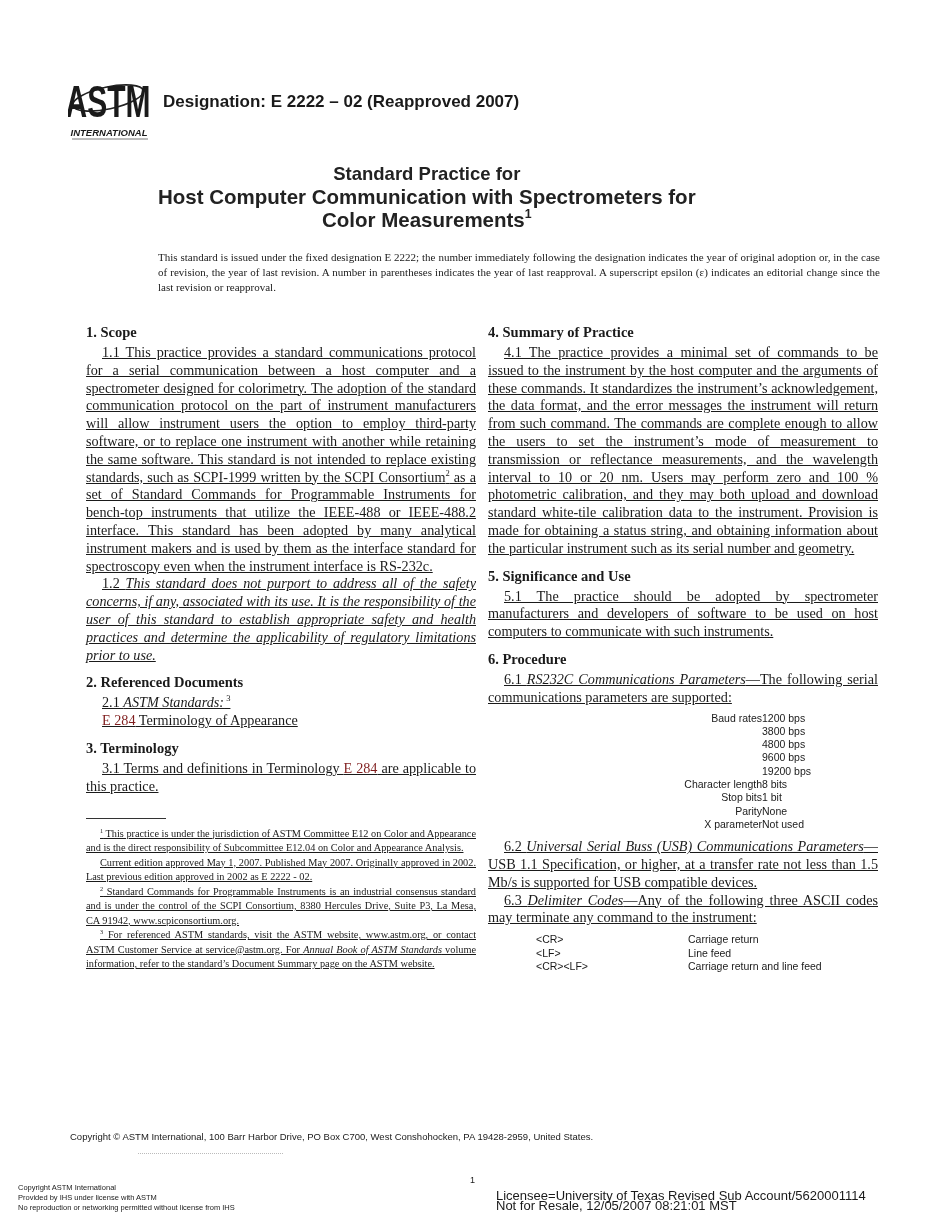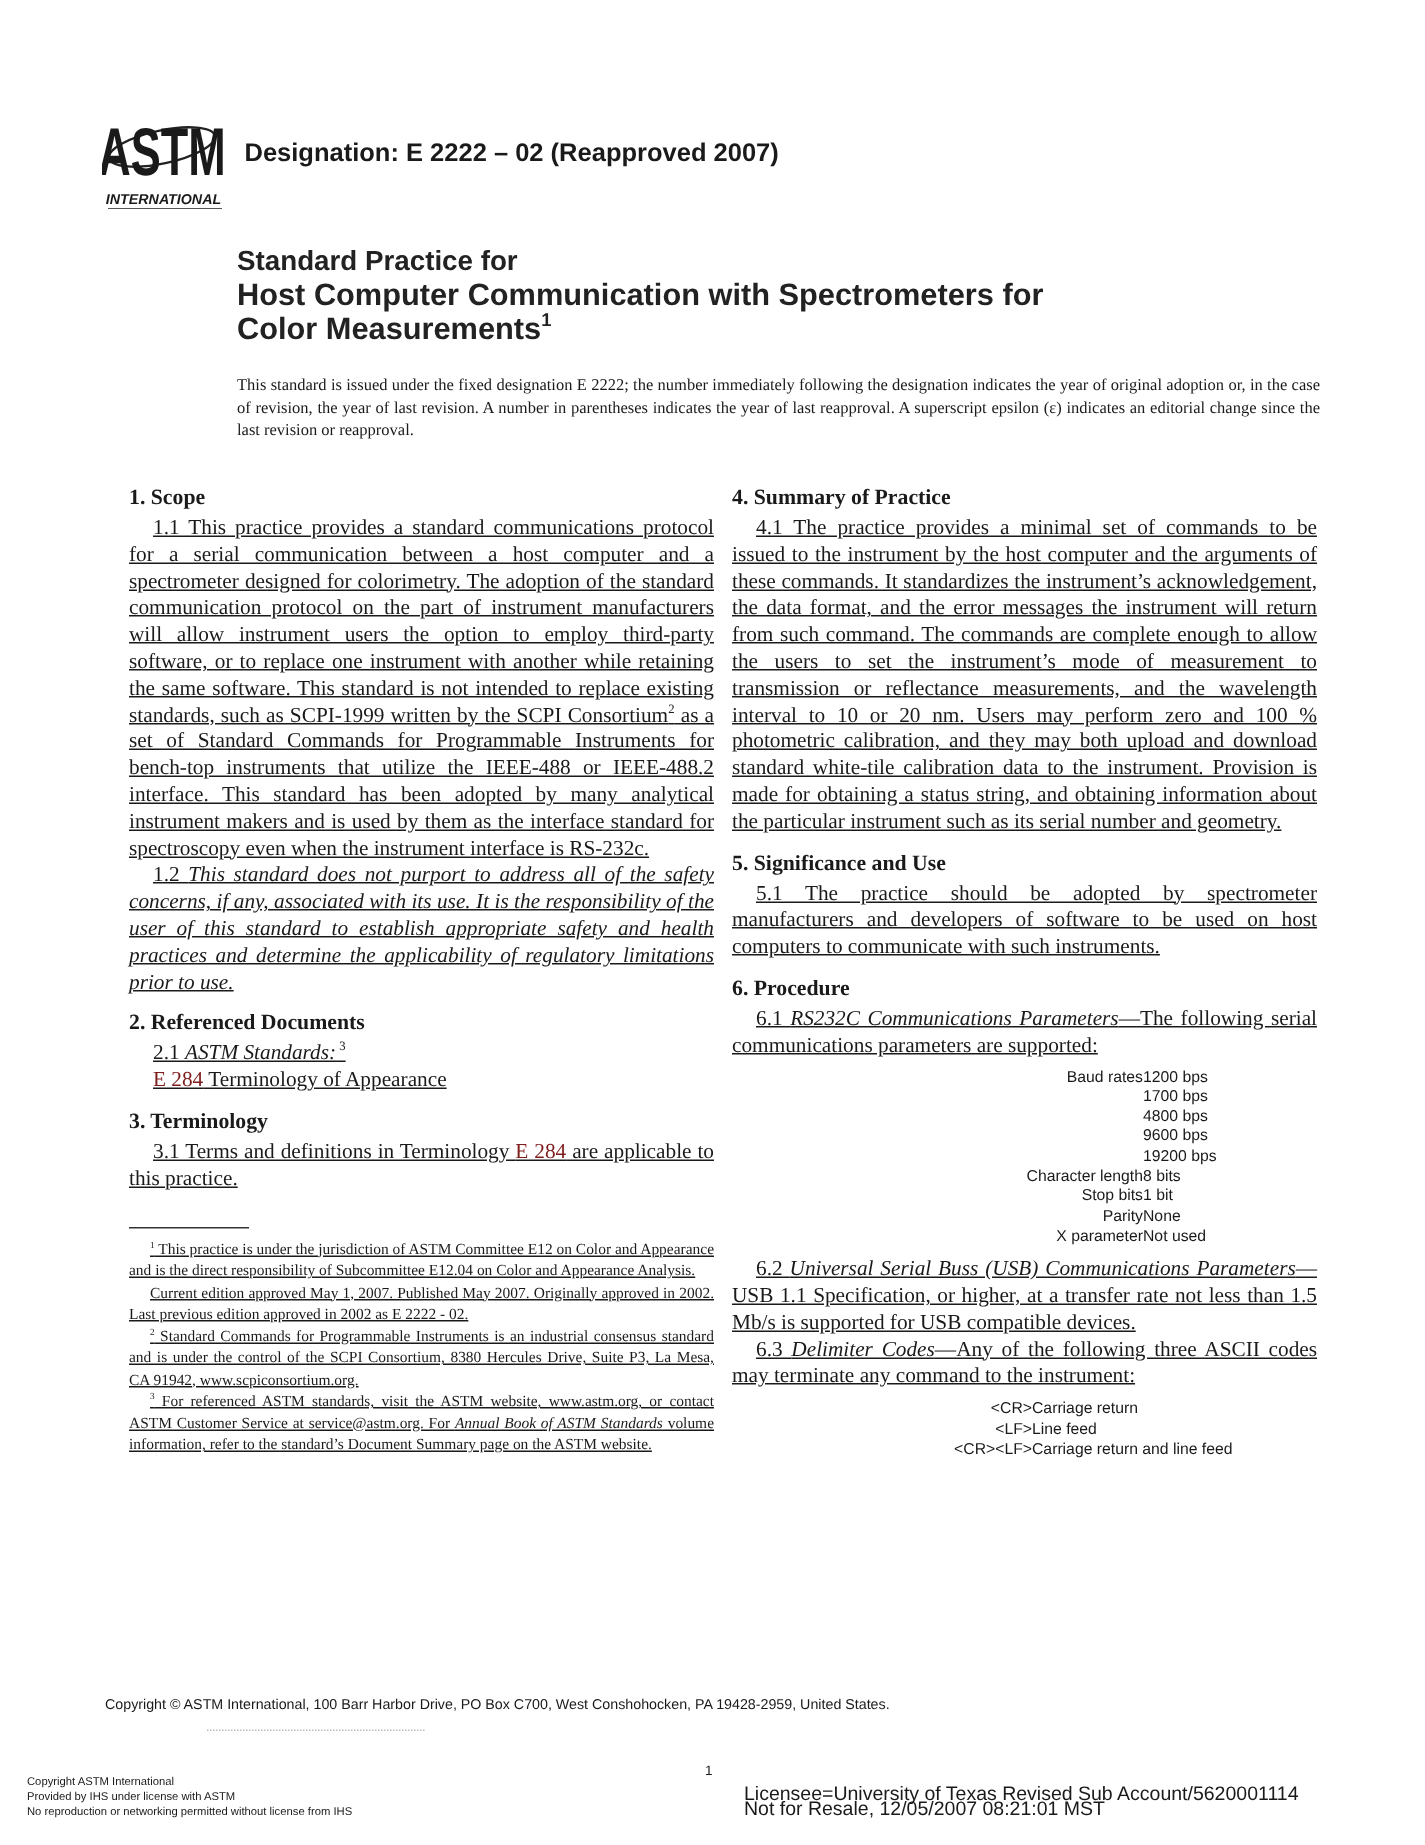--- a/index.html
+++ b/index.html
@@ -3,21 +3,21 @@
 <meta charset="utf-8">
 <style>
   html, body { margin:0; padding:0; background:#fff; }
   body { width:950px; height:1230px; position:relative; overflow:hidden; color:#1a1a1a; }
   .serif { font-family: "Liberation Serif", "DejaVu Serif", serif; }
   .sans { font-family: "Liberation Sans", "DejaVu Sans", sans-serif; }
 
   #logo { position:absolute; left:68px; top:72px; width:84px; height:68px; }
   #designation { position:absolute; left:163px; top:92px; font-size:17px; font-weight:bold; }
 
-  #title-block { position:absolute; left:158px; top:163px; font-weight:bold; color:#222; }
+  #title-block { position:absolute; left:158px; top:163px; font-weight:bold; color:#222;text-align:center; }
   #title-line1 { font-size:18.5px; line-height:22px; }
   .title-main { font-size:20.5px; line-height:23px; }
   sup { font-size:0.6em; line-height:0; vertical-align:0.7em; }
 
   #issued { position:absolute; left:158px; top:250px; width:722px; font-size:11px; line-height:15px; text-align:justify; }
 
   .col { position:absolute; top:323px; font-size:14.2px; line-height:17.8px; }
   #col-left { left:70px; width:390px;margin-left:16px; }
   #col-right { left:488px; width:390px; }
 
@@ -29,21 +29,21 @@
   em { font-style:italic; }
 
   .footnote-rule { width:80px; border-top:1px solid #333; margin:22px 0 8px 0; }
   .fn { font-size:10.3px; line-height:14.5px; text-align:justify; text-indent:14px; }
 
   table.param { border-collapse:collapse; font-size:10.5px; line-height:13.3px; margin:5px 0 7px 64px; }
   table.param td { padding:0; vertical-align:top; }
   table.param td.k { width:210px;text-align:right; }
   table.delim { border-collapse:collapse; font-size:10.5px; line-height:13.3px; margin:6px 0 0 48px; }
   table.delim td { padding:0; }
-  table.delim td.k { width:152px;text-align:right; }
+  table.delim td.k { width:152px; }
 
   #copyright { position:absolute; left:70px; top:1131px; font-size:9.5px; }
   #dots { position:absolute; left:138px; top:1153px; width:145px; border-top:1px dotted #bbb; }
   #page-num { position:absolute; left:470px; top:1175px; font-size:9px; }
   #ihs-left { position:absolute; left:18px; top:1183px; font-size:7.5px; line-height:10px; }
   #ihs-right { position:absolute; left:496px; top:1191px; font-size:13px; line-height:10px; }
 </style>
 </head>
 <body>
 
@@ -107,21 +107,21 @@
     <h2>6.  Procedure</h2>
     <p><span>6.1 </span><em>RS232C Communications Parameters</em><span>—The following serial communications parameters are supported:</span></p>
     <table class="param sans">
       <tbody id="param-body">
           <tr>
             <td class="k">Baud rates</td>
             <td>1200 bps</td>
           </tr>
           <tr>
             <td class="k"></td>
-            <td>1700 bps</td>
+            <td>3800 bps</td>
           </tr>
           <tr>
             <td class="k"></td>
             <td>4800 bps</td>
           </tr>
           <tr>
             <td class="k"></td>
             <td>9600 bps</td>
           </tr>
           <tr>

